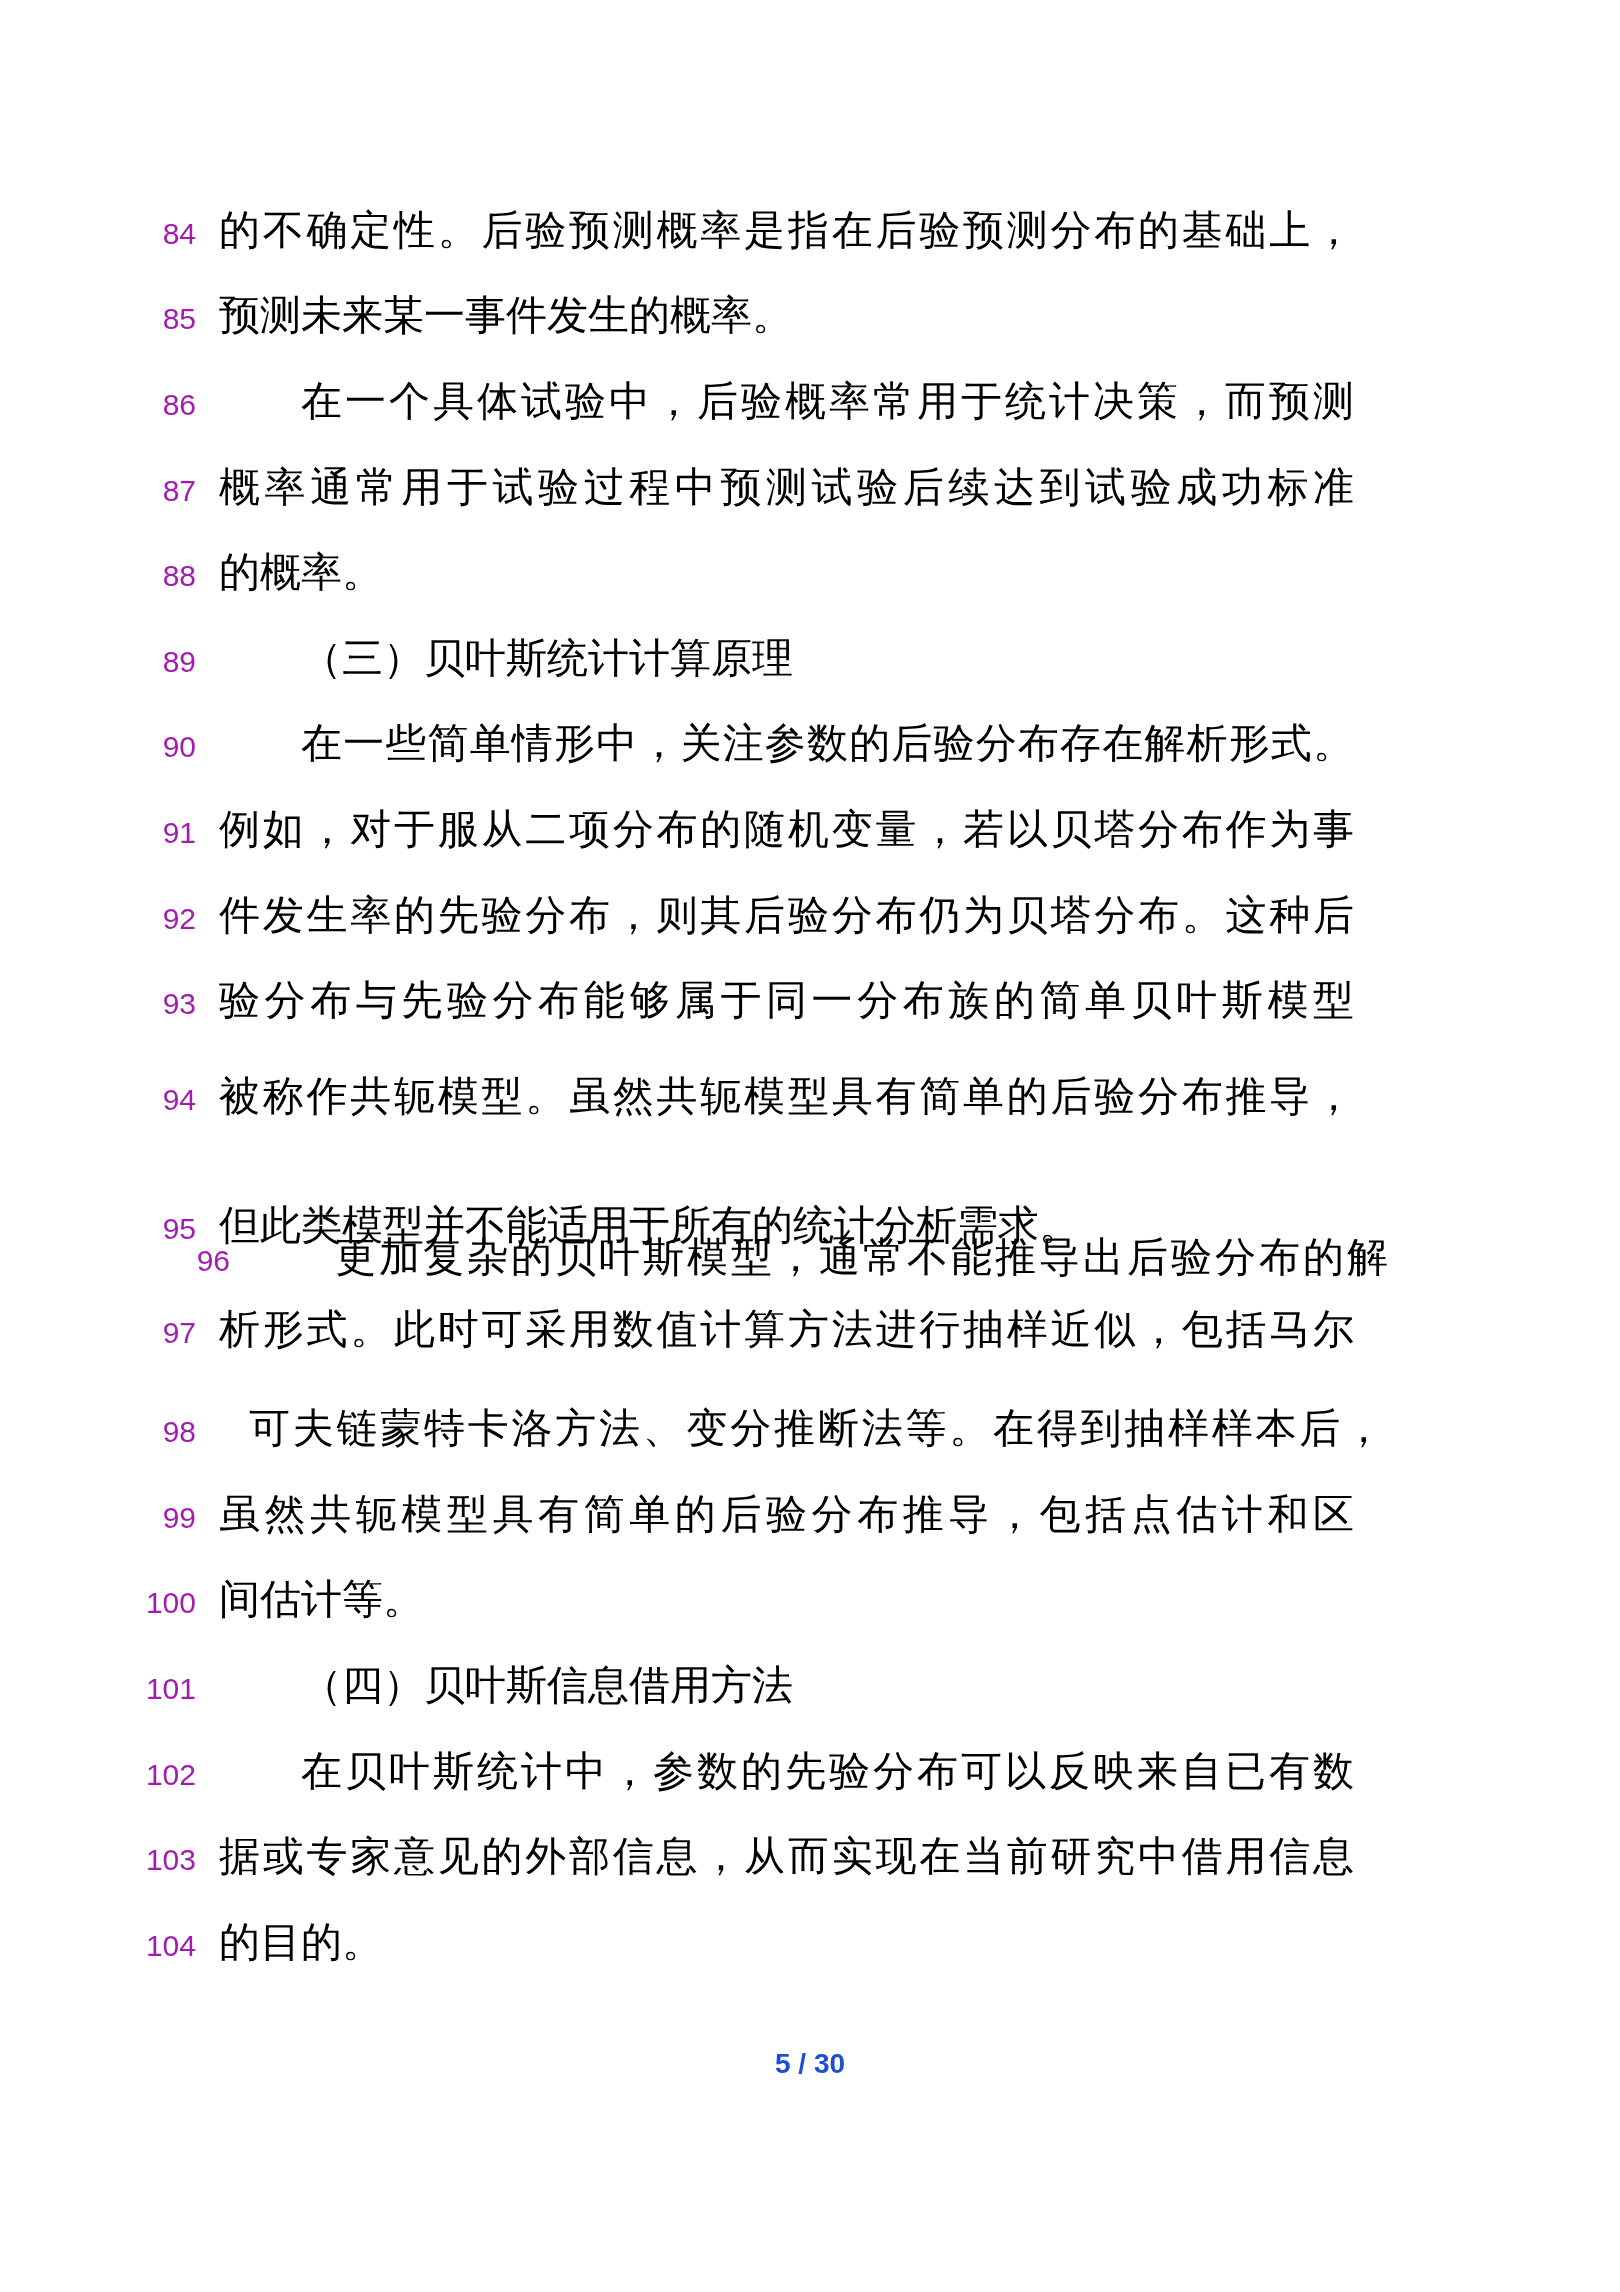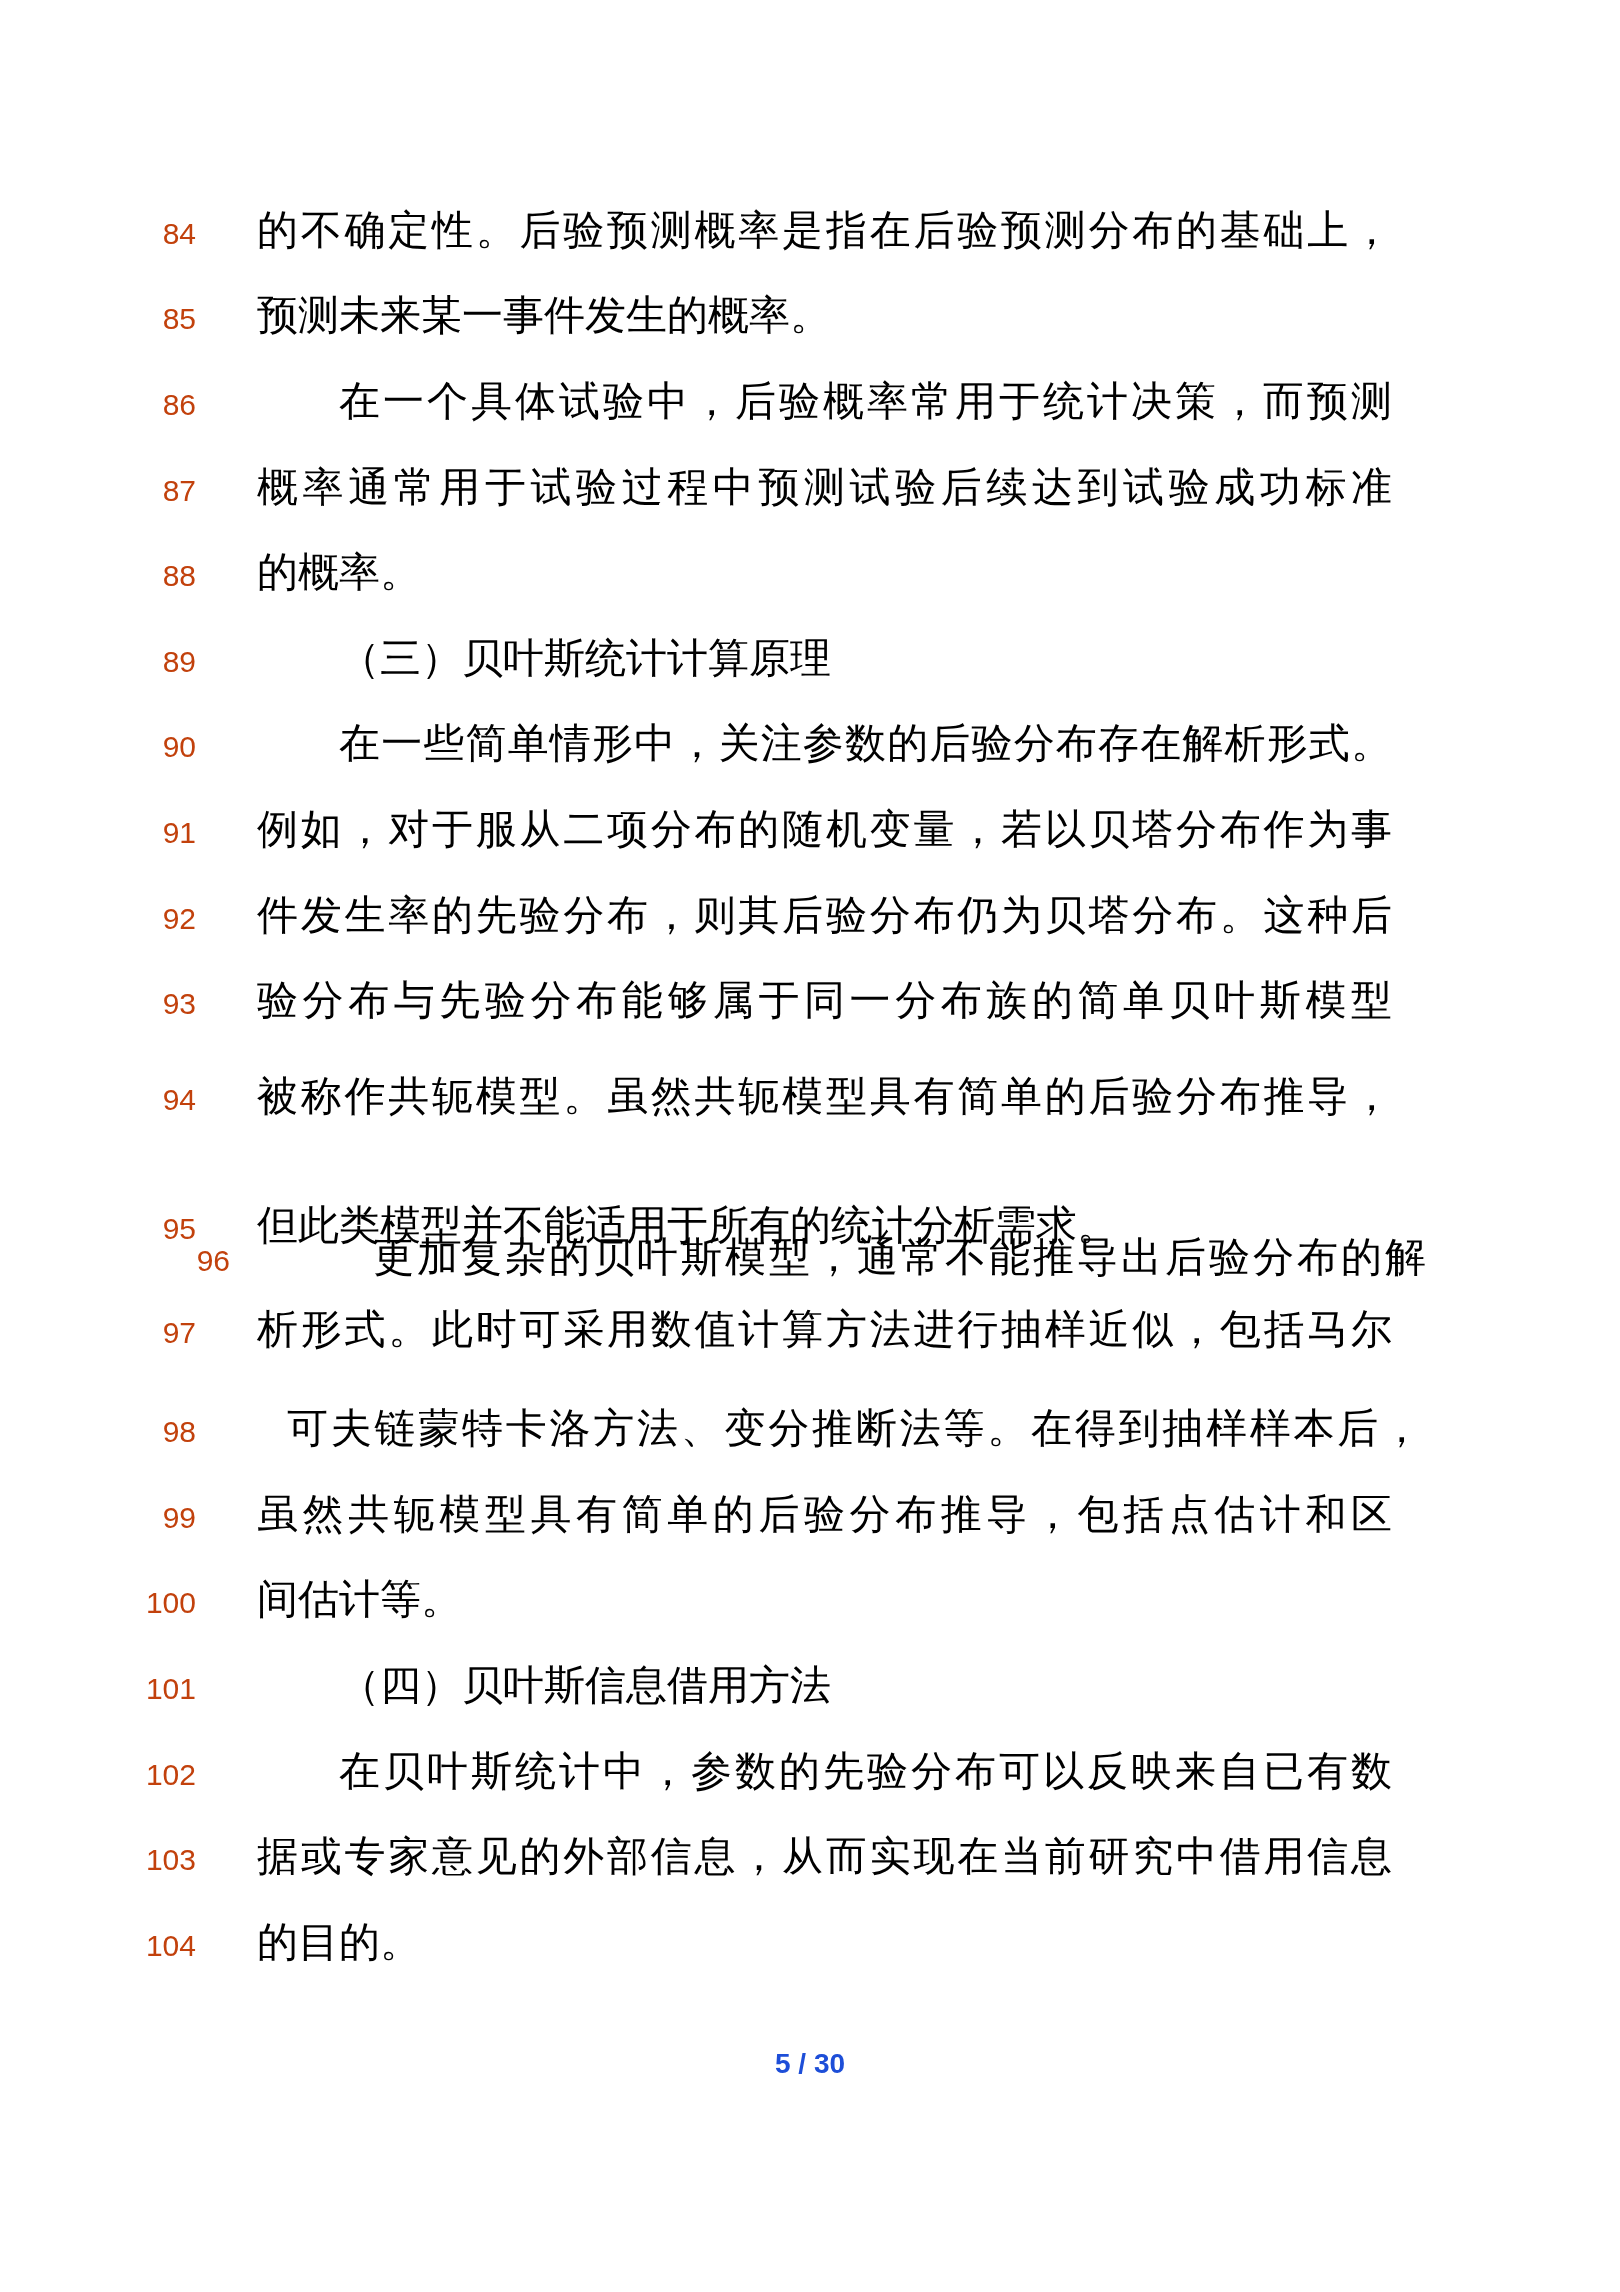--- a/index.html
+++ b/index.html
@@ -22,26 +22,26 @@
     width: 1620px;
     display: flex;
     align-items: baseline;
   }
   .lineno {
     display: block;
     width: 196px;
     text-align: right;
     font-family: "Liberation Sans", sans-serif;
     font-size: 30px;
-    color: #c2410c;
+    color: #a21caf;
     flex: 0 0 auto;
   }
   .linetext {
     display: block;
-    margin-left: 61px;
+    margin-left: 23px;
     width: 1135px;
     font-size: 41px;
     line-height: 51px;
     color: #000000;
     white-space: nowrap;
   }
   .linetext.justify {
     white-space: normal;
     text-align: justify;
     text-align-last: justify;

